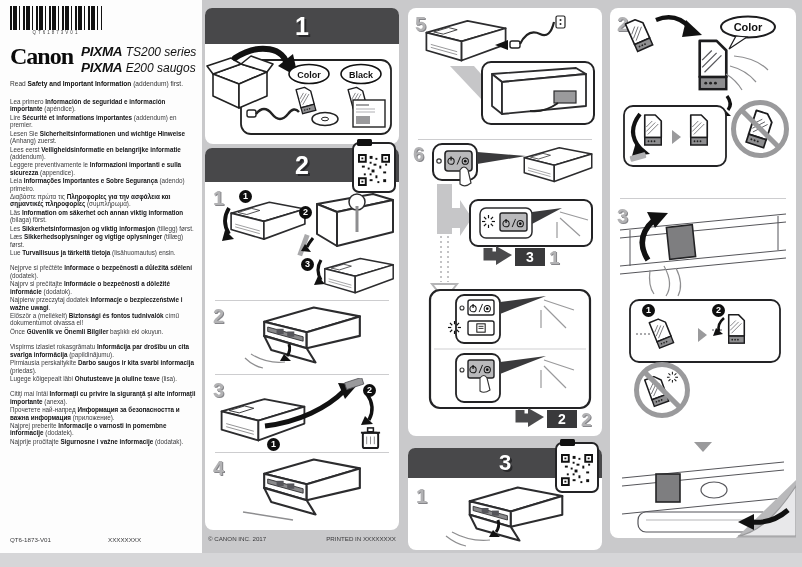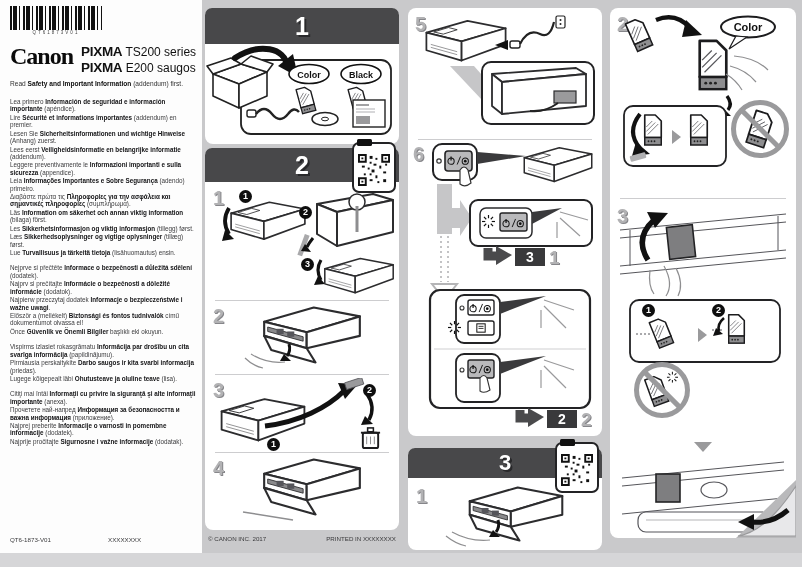--- a/index.html
+++ b/index.html
@@ -9,21 +9,21 @@
   }
   .bottom-strip{position:absolute;left:0;right:0;bottom:0;height:14px;background:#d6d6d8;}
   
   .left-panel{position:absolute;left:0;top:0;width:202px;height:553px;background:#fdfdfd;overflow:hidden;}
   .barcode{position:absolute;left:10px;top:6px;width:96px;height:32px;}
   .barcode .bars{width:92px;height:24px;
     background:repeating-linear-gradient(90deg,#111 0,#111 2px,transparent 2px,transparent 3px,#111 3px,#111 7px,transparent 7px,transparent 9px,#111 9px,#111 10px,transparent 10px,transparent 13px);}
   .barcode .bc-label{font-size:4.5px;letter-spacing:2px;color:#444;text-align:center;width:92px;}
   .brand-row{position:absolute;left:10px;top:44px;display:flex;gap:8px;align-items:flex-start;}
   .canon-logo{font-family:"Liberation Serif",serif;font-weight:bold;font-size:24px;letter-spacing:-1px;color:#0a0a0a;line-height:24px;}
-  .product-line{font-size:12px;color:#111;line-height:15px;white-space:nowrap;}
+  .product-line{font-size:12px;color:#111;line-height:15px;white-space:nowrap;font-style:italic;}
   .product-line b{font-size:13.5px;letter-spacing:-0.3px;}
   .read-first{position:absolute;left:10px;top:80px;width:186px;font-size:6.6px;color:#333;margin:0;}
   .read-first b{color:#0e0e0e;}
   .langs{position:absolute;left:10px;top:98px;width:188px;}
   .lang-line{margin:0 0 1px 0;font-size:6.3px;line-height:1.18;color:#3a3a3c;}
   .lang-line b{color:#121214;}
   .lang-line.gap{margin-top:8px;}
   .rmc{position:absolute;right:14px;top:500px;text-align:right;font-size:5.8px;color:#3a3a3c;}
   .rmc-line{line-height:1.35;}
   .left-footer{position:absolute;left:10px;top:536px;width:185px;font-size:6.2px;color:#3a3a3c;}

